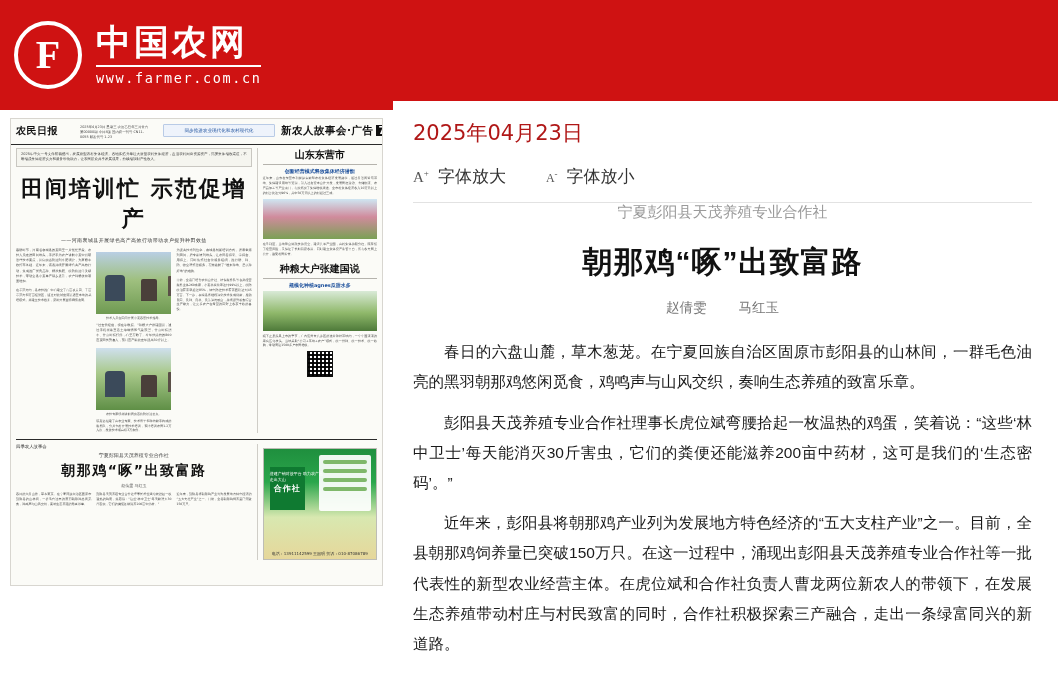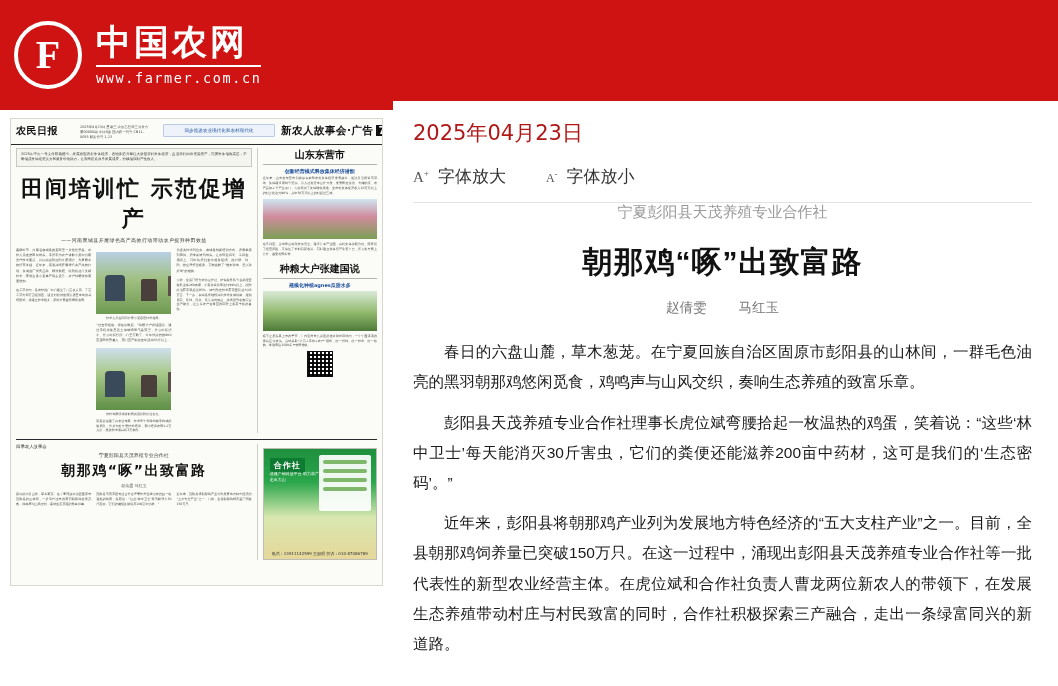--- a/index.html
+++ b/index.html
@@ -200,23 +200,23 @@
   .byline2 { text-align: center; font-size: 4px; color: #555; margin-bottom: 4px; }
 
   .ad {
     margin-top: 4px;
     height: 112px;
     background: linear-gradient(180deg,#1f8f3e 0%,#2aa64b 30%,#d8e8b0 62%,#e6d79a 100%);
     position: relative; overflow: hidden;
     border: 0.5px solid #bdbdb5;
   }
   .ad-title {
-    position: absolute; left: 6px; top: 9px;
+    position: absolute; left: 6px; top: 18px;
     background: #0f7a31; color: #fff; font-weight: 700;
-    font-size: 8px; padding: 2px 4px; letter-spacing: 1px;
+    font-size: 8px; padding: 16px 4px; letter-spacing: 1px;
   }
   .ad-sub {
     position: absolute; left: 6px; top: 22px; color: #ffffff;
     font-size: 4px; line-height: 1.5; width: 56px;
   }
   .ad-card {
     position: absolute; right: 5px; top: 6px;
     width: 52px; height: 56px; background: rgba(255,255,255,.92);
     border-radius: 2px;
   }

